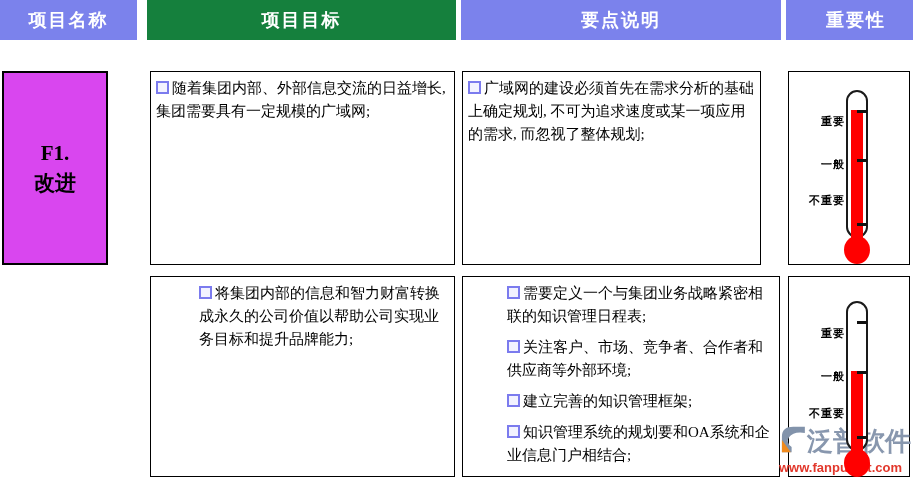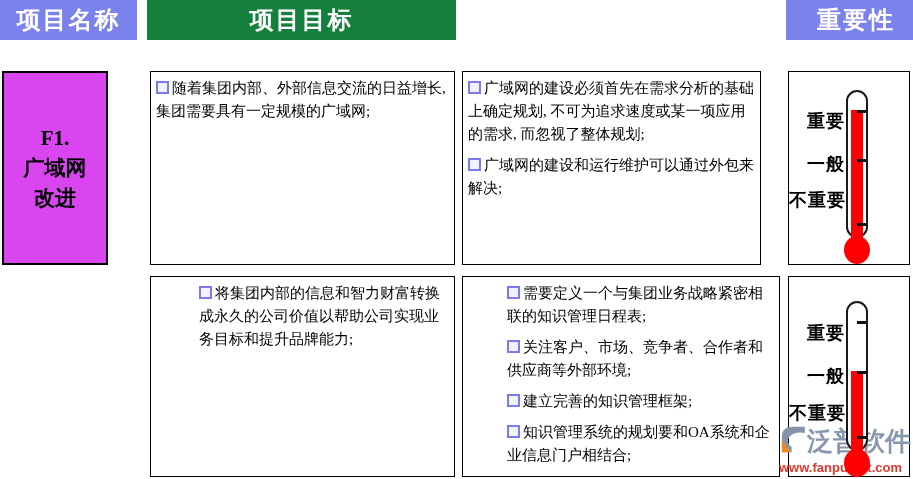--- a/index.html
+++ b/index.html
@@ -3,21 +3,21 @@
 <meta charset="utf-8">
 <style>
   html,body{margin:0;padding:0;background:#ffffff;}
   .page{
     position:relative;width:913px;height:479px;background:#ffffff;overflow:hidden;
     font-family:"Liberation Serif","DejaVu Serif",serif;
   }
   
   .hdr{
     position:absolute;top:0;height:40px;
-    color:#ffffff;font-weight:bold;font-size:24px;
+    color:#ffffff;font-weight:bold;font-size:18px;
     display:flex;align-items:center;justify-content:center;
     letter-spacing:2px;
   }
   
   .cell{
     position:absolute;background:#ffffff;border:1px solid #000000;
     box-sizing:border-box;
   }
   .name-cell{
     border-width:2px;
@@ -33,52 +33,51 @@
   }
   
   .thermo-cell{overflow:visible;}
   .thermo-wrap{position:absolute;left:0;top:0;right:0;bottom:0;z-index:10;}
   .tube{position:absolute;border:2px solid #1a1a1a;border-radius:11px;background:#ffffff;box-sizing:border-box;}
   .mercury{position:absolute;background:#ff0000;}
   .bulb{position:absolute;background:#ff0000;border-radius:50%;}
   .tick{position:absolute;background:#111111;}
   .tlabel{
     position:absolute;width:56px;text-align:right;
-    font-weight:bold;font-size:18px;color:#000000;transform:translateY(-50%);
+    font-weight:bold;font-size:11px;color:#000000;transform:translateY(-50%);
     letter-spacing:1px;white-space:nowrap;
   }
   
   .watermark{position:absolute;left:779px;top:425px;width:132px;z-index:5;}
   .wm-brand{display:flex;align-items:center;}
   .wm-logo{flex:0 0 auto;margin-right:1px;}
   .wm-name{font-weight:bold;font-size:26px;line-height:26px;color:#8897ae;letter-spacing:0px;white-space:nowrap;}
   .wm-url{font-family:"Liberation Sans","DejaVu Sans",sans-serif;font-weight:bold;font-size:13px;color:#e2372b;margin-top:1px;letter-spacing:0px;white-space:nowrap;}
 </style>
 </head>
 <body>
 
 <div class="page">
 
   <div class="hdr" style="left: 0px; width: 137px; background: rgb(123, 130, 236);">项目名称</div>
   <div class="hdr" style="left: 147px; width: 309px; background: #15803d;">项目目标</div>
+  <div class="hdr" style="left: 461px; width: 320px; background: rgb(123, 130, 236);">要点说明</div>
   <div class="hdr" style="left: 786px; width: 140px; background: rgb(123, 130, 236);">重要性</div>
 
   <div class="cell name-cell" style="left: 2px; top: 71px; width: 106px; height: 194px; background: #d946ef;">
       <div>F1.</div>
-      <div>广域网</div>
       <div>改进</div>
     </div>
 
   <div class="cell text-cell" style="left:150px;top:71px;width:305px;height:194px;">
       <div class="item"><span class="bullet"></span><span>随着集团内部、外部信息交流的日益增长, 集团需要具有一定规模的广域网;</span></div>
     </div>
 
   <div class="cell text-cell" style="left:462px;top:71px;width:299px;height:194px;">
       <div class="item"><span class="bullet"></span><span>广域网的建设必须首先在需求分析的基础上确定规划, 不可为追求速度或某一项应用的需求, 而忽视了整体规划;</span></div>
-      <div class="item"><span class="bullet"></span><span>广域网的建设和运行维护可以通过外包来解决;</span></div>
     </div>
 
   <div class="cell thermo-cell" style="left:788px;top:71px;width:122px;height:194px;">
     <div class="thermo-wrap">
         <div class="tube" style="left: 57px; top: 18px; width: 22px; height: 148px;"></div>
         <div class="mercury" style="left: 62px; top: 37.98px; width: 12px; height: 140.02px; background: rgb(255, 0, 0);"></div>
         <div class="bulb" style="left: 55px; top: 164px; width: 26px; height: 28px; background: rgb(255, 0, 0);"></div>
         <div class="tick" style="left: 68px; top: 37.98px; width: 10px; height: 3px;"></div>
         <div class="tlabel" style="left: 0px; top: 49.08px;">重要</div>
         <div class="tick" style="left: 68px; top: 86.82px; width: 10px; height: 3px;"></div>

